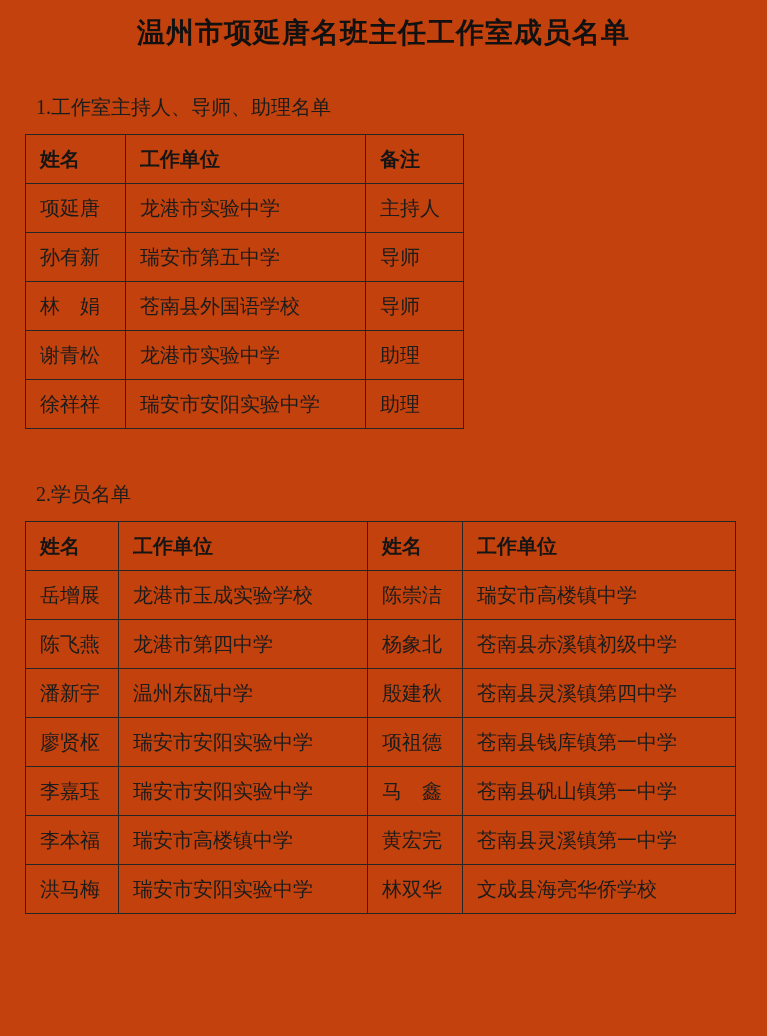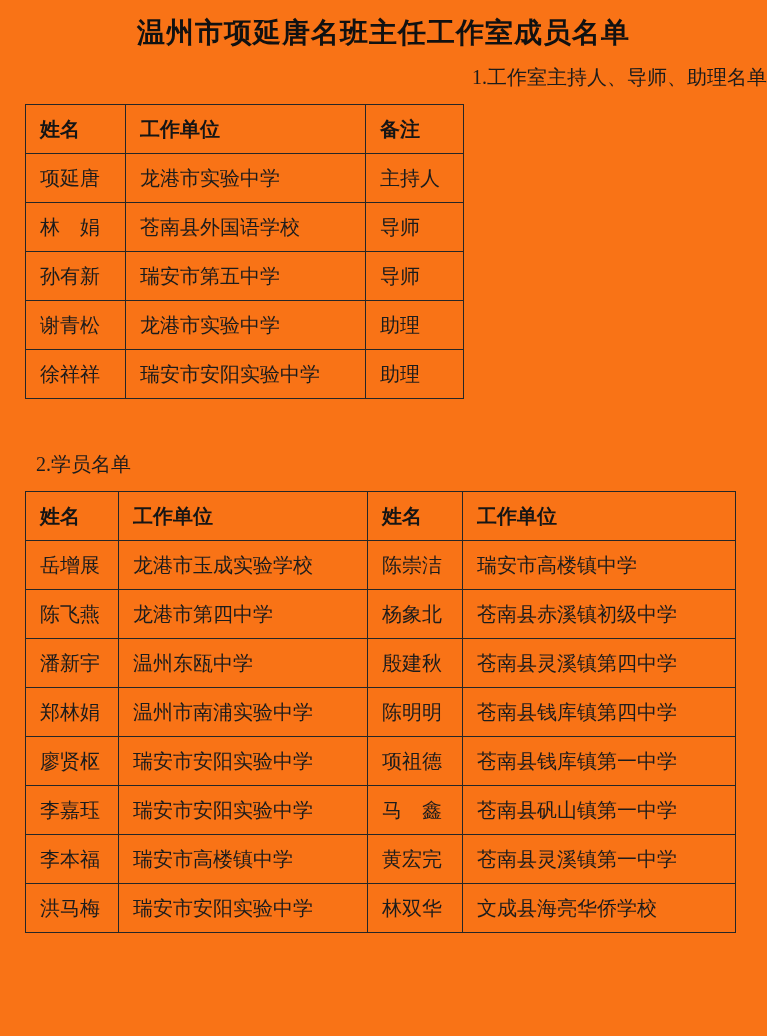--- a/index.html
+++ b/index.html
@@ -4,21 +4,21 @@
 <style>
   html, body {
     margin: 0;
     padding: 0;
     background: #ffffff;
   }
   .doc {
     position: relative;
     width: 767px;
     height: 1036px;
-    background: #f97316;
+    background: #c2410c;
     color: #1c1c1c;
     font-family: "Liberation Serif", "DejaVu Serif", serif;
     overflow: hidden;
   }
   .title {
     margin: 0;
     padding-top: 14px;
     text-align: center;
     font-size: 28px;
     font-weight: bold;
@@ -26,22 +26,21 @@
     color: #111111;
   }
   .section-heading {
     margin: 0;
     padding-left: 36px;
     font-size: 20px;
     font-weight: normal;
     color: #1c1c1c;
   }
   .section-heading.first {
-    margin-top: 12px;
-    text-align: right;
+    margin-top: 42px;
   }
   .section-heading.second {
     margin-top: 52px;
   }
   table {
     border-collapse: collapse;
     table-layout: fixed;
     margin-left: 25px;
     margin-top: 13px;
   }
@@ -88,27 +87,27 @@
           <th>备注</th>
         </tr>
       </thead>
       <tbody>
         <tr>
           <td>项延唐</td>
           <td>龙港市实验中学</td>
           <td>主持人</td>
         </tr>
         <tr>
-          <td>林　娟</td>
-          <td>苍南县外国语学校</td>
+          <td>孙有新</td>
+          <td>瑞安市第五中学</td>
           <td>导师</td>
         </tr>
         <tr>
-          <td>孙有新</td>
-          <td>瑞安市第五中学</td>
+          <td>林　娟</td>
+          <td>苍南县外国语学校</td>
           <td>导师</td>
         </tr>
         <tr>
           <td>谢青松</td>
           <td>龙港市实验中学</td>
           <td>助理</td>
         </tr>
         <tr>
           <td>徐祥祥</td>
           <td>瑞安市安阳实验中学</td>
@@ -147,26 +146,20 @@
           <td>杨象北</td>
           <td>苍南县赤溪镇初级中学</td>
         </tr>
         <tr>
           <td>潘新宇</td>
           <td>温州东瓯中学</td>
           <td>殷建秋</td>
           <td>苍南县灵溪镇第四中学</td>
         </tr>
         <tr>
-          <td>郑林娟</td>
-          <td>温州市南浦实验中学</td>
-          <td>陈明明</td>
-          <td>苍南县钱库镇第四中学</td>
-        </tr>
-        <tr>
           <td>廖贤枢</td>
           <td>瑞安市安阳实验中学</td>
           <td>项祖德</td>
           <td>苍南县钱库镇第一中学</td>
         </tr>
         <tr>
           <td>李嘉珏</td>
           <td>瑞安市安阳实验中学</td>
           <td>马　鑫</td>
           <td>苍南县矾山镇第一中学</td>

